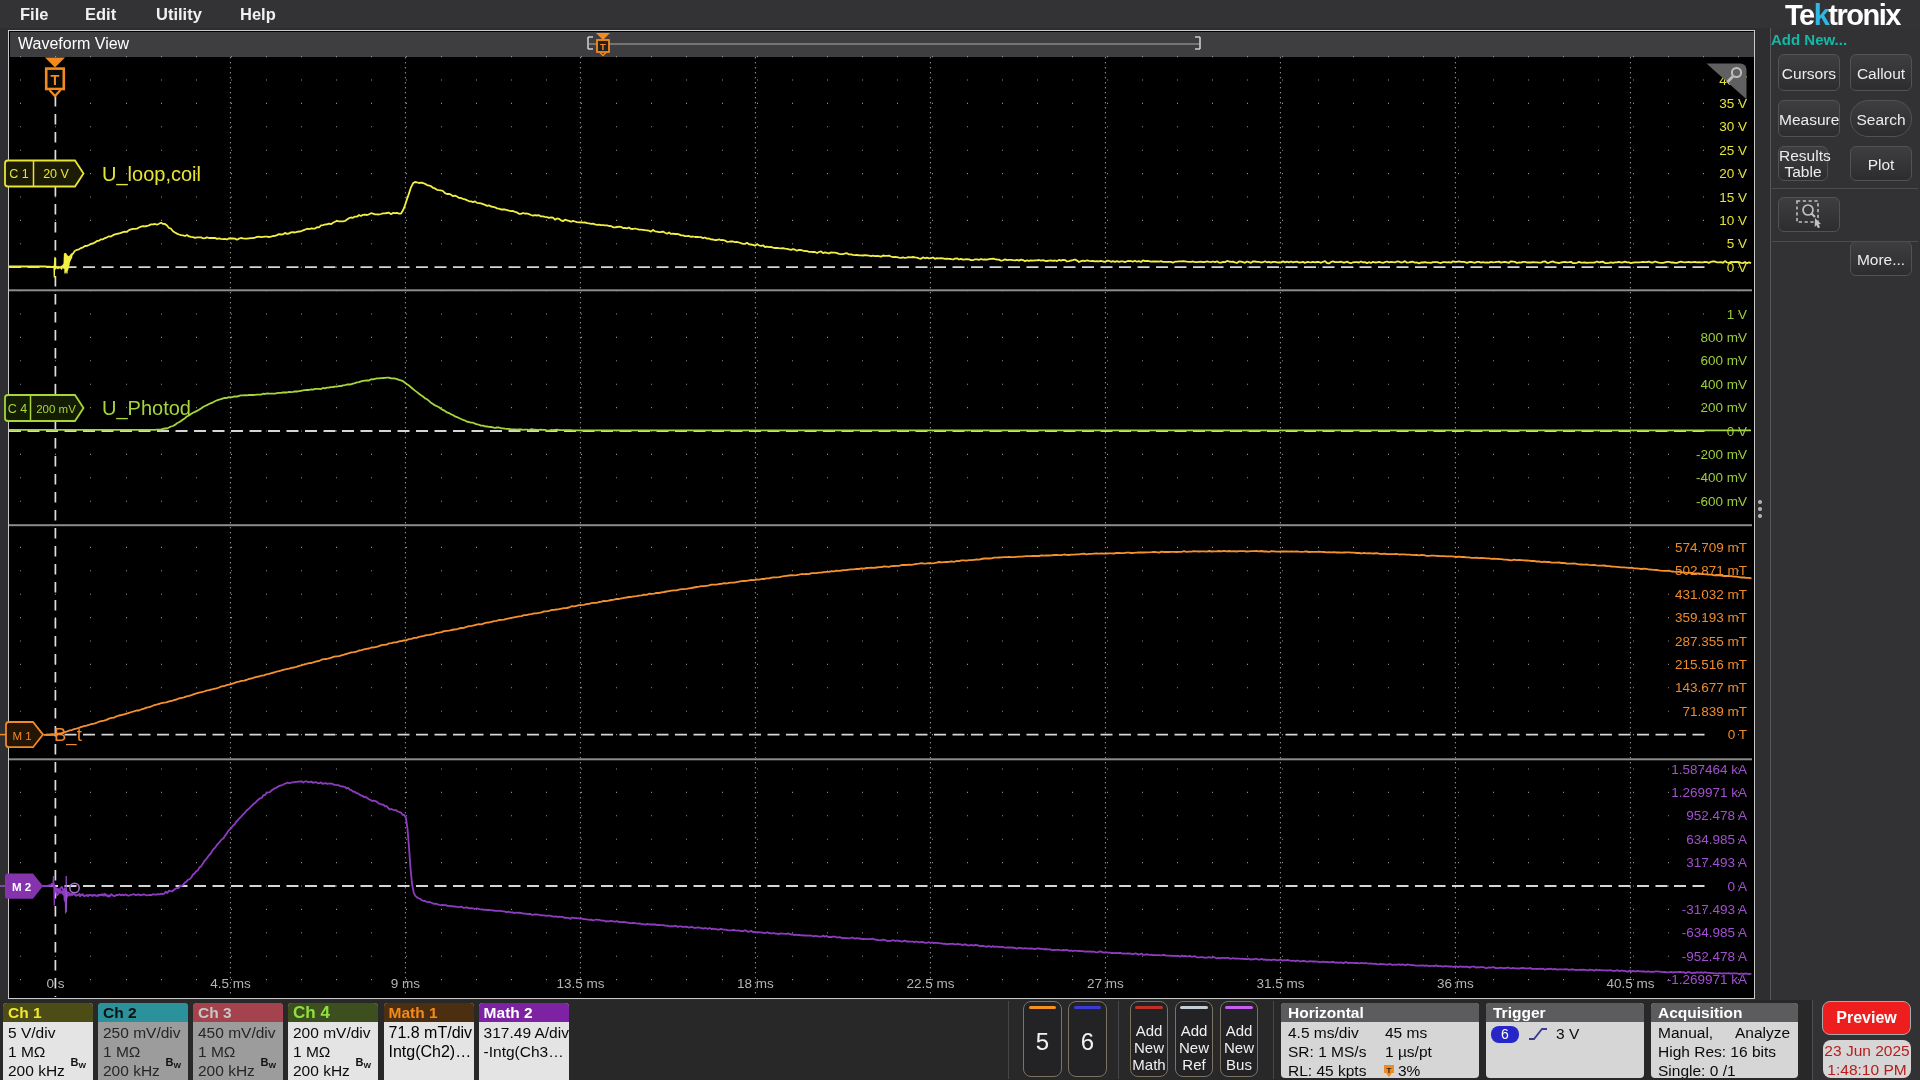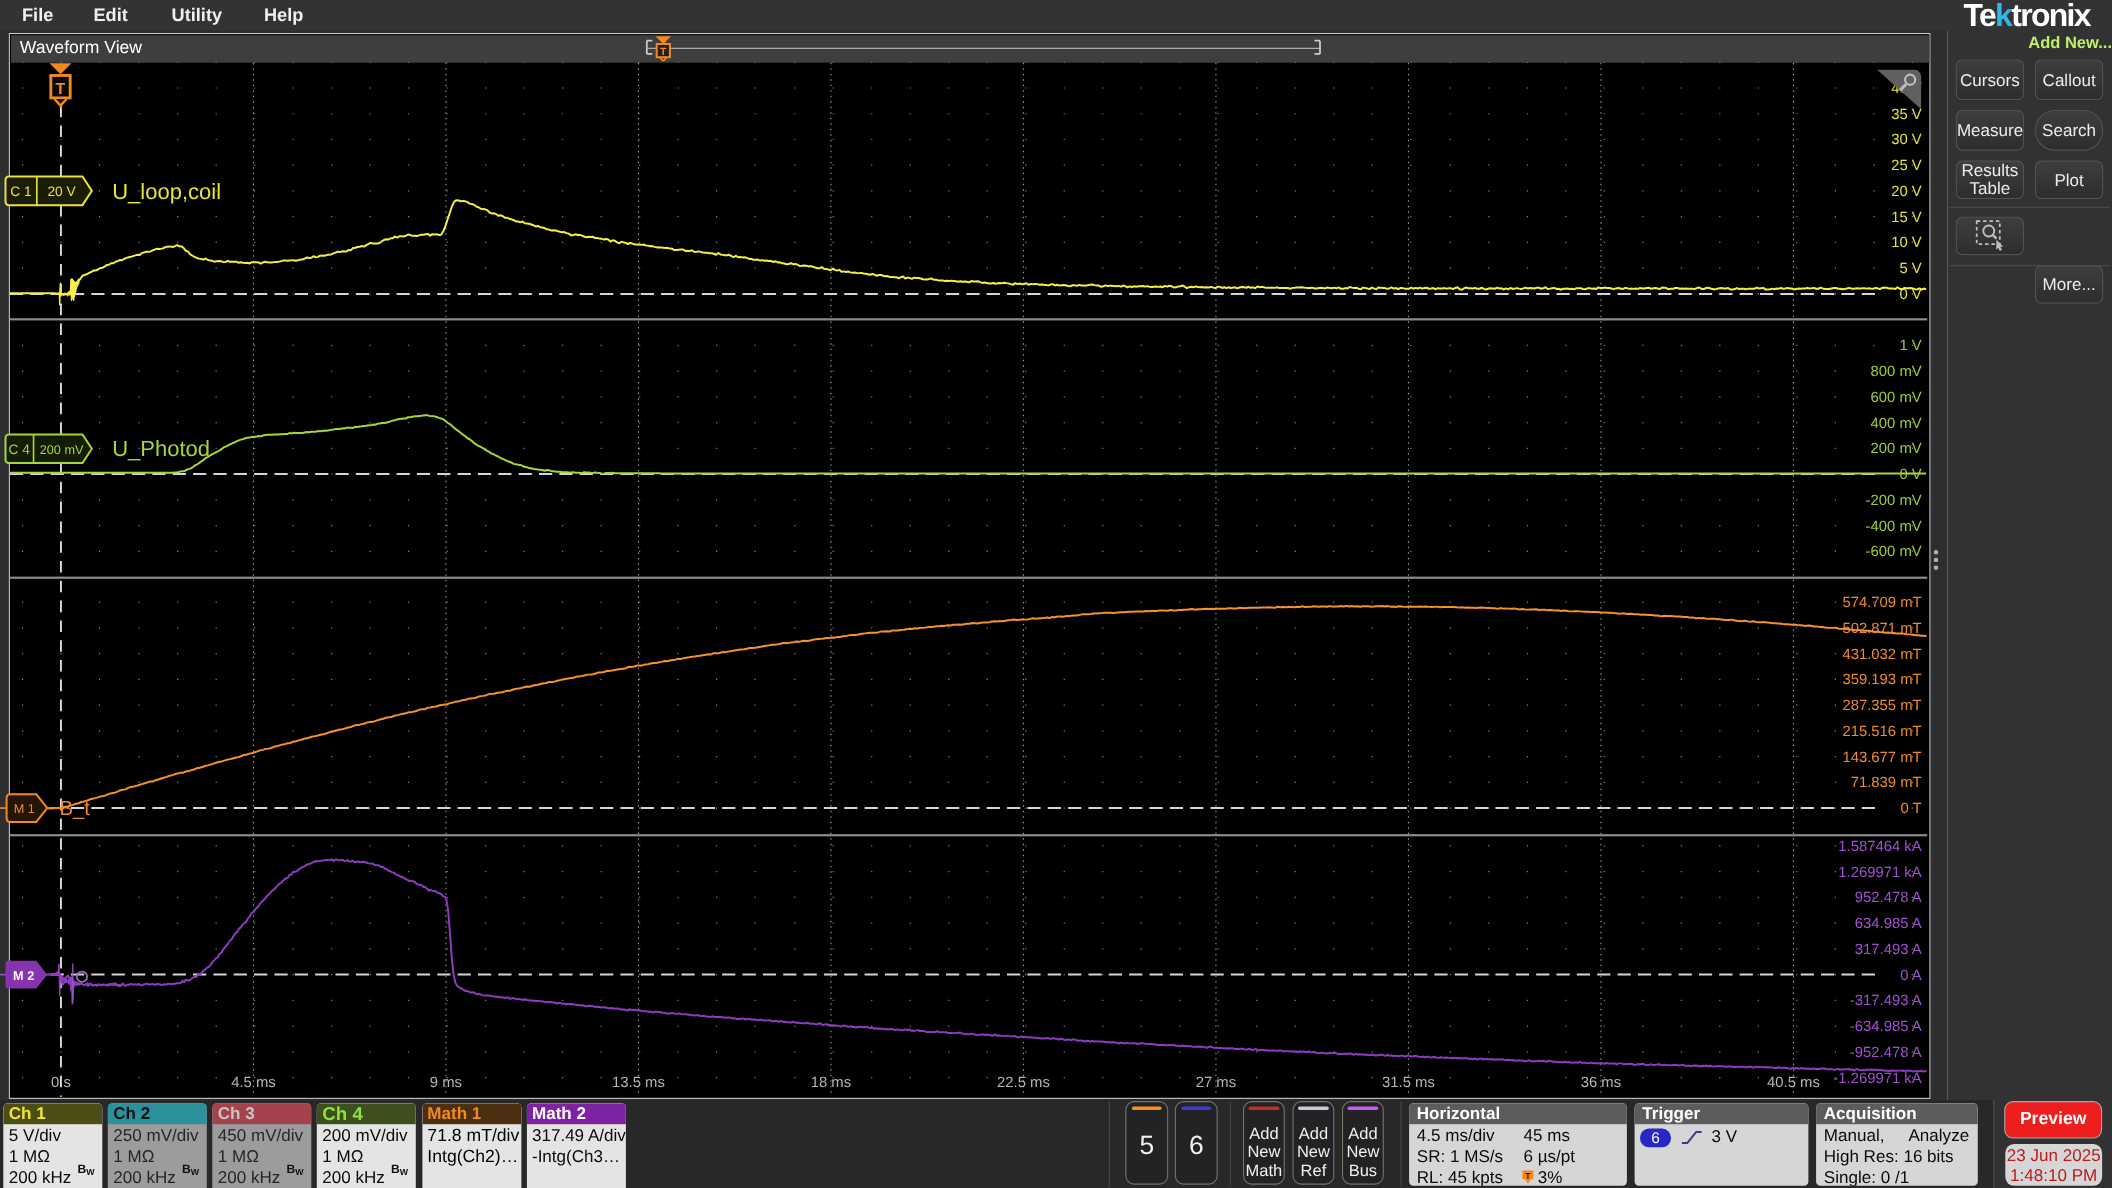--- a/index.html
+++ b/index.html
@@ -173,26 +173,26 @@
 
 </svg>
 
 <div style="position:absolute;left:1758px;top:500px;width:5px;height:20px">
 <div style="width:3.5px;height:3.5px;border-radius:50%;background:#b0b0b0;margin-bottom:3.5px"></div>
 <div style="width:3.5px;height:3.5px;border-radius:50%;background:#b0b0b0;margin-bottom:3.5px"></div>
 <div style="width:3.5px;height:3.5px;border-radius:50%;background:#b0b0b0"></div>
 </div>
 
 <div style="position:absolute;left:1770px;top:28px;width:150px;height:1052px;background:#323234;border-left:1px solid #58585c"></div>
-<div style="position:absolute;left:1771px;top:31px;width:149px;height:18px;text-align:right;font-size:15px;font-weight:bold;color:#bef264">Add New...</div>
+<div style="position:absolute;left:1771px;top:31px;width:149px;height:18px;text-align:left;font-size:15px;font-weight:bold;color:#14b8a6">Add New...</div>
 <div class="pbtn" style="left:1778px;top:54px;width:62px;height:37px;line-height:37px;">Cursors</div>
 <div class="pbtn" style="left:1850px;top:54px;width:62px;height:37px;line-height:37px;">Callout</div>
 <div class="pbtn" style="left:1778px;top:100px;width:62px;height:37px;line-height:37px;">Measure</div>
 <div class="pbtn" style="left:1850px;top:100px;width:62px;height:37px;line-height:37px;border-radius:18px;">Search</div>
-<div class="pbtn" style="left:1778px;top:146px;width:62px;height:35px;line-height:16px;padding-top:1px">Results<br>Table</div>
+<div class="pbtn" style="left:1778px;top:146px;width:50px;height:35px;line-height:16px;padding-top:1px">Results<br>Table</div>
 <div class="pbtn" style="left:1850px;top:146px;width:62px;height:35px;line-height:35px;">Plot</div>
 <div style="position:absolute;left:1772px;top:188px;width:146px;height:1px;background:#4c4c50"></div>
 <div class="pbtn" style="left:1778px;top:197px;width:62px;height:35px">
 <svg width="34" height="30" viewBox="0 0 34 30" style="vertical-align:middle">
 <rect x="5" y="3" width="21" height="21" fill="none" stroke="#c0c0c0" stroke-width="1.6" stroke-dasharray="3.2 2.6"></rect>
 <circle cx="16" cy="12" r="5" fill="none" stroke="#c0c0c0" stroke-width="1.7"></circle>
 <line x1="19.5" y1="15.5" x2="23" y2="19" stroke="#c0c0c0" stroke-width="2.2"></line>
 <path d="M23 20 l6 6 l-2.5 0.3 l1.5 3 l-2 1 l-1.5 -3 l-1.8 1.8 z" fill="#c0c0c0"></path>
 </svg></div>
 <div class="pbtn" style="left:1850px;top:197px;width:62px;height:35px;line-height:35px;margin-top:44px;">More...</div>
@@ -270,21 +270,21 @@
 <div style="text-align:center;color:#f0f0f0;font-size:15px;line-height:17px;margin-top:13px">Add<br>New<br>Ref</div>
 </div>
 <div style="position:absolute;left:1220px;top:1001px;width:38px;height:76px;background:#232325;border:1px solid #7a7264;border-radius:8px;box-sizing:border-box">
 <div style="margin:4px 4px 0 4px;height:3px;background:#c75df2;border-radius:2px"></div>
 <div style="text-align:center;color:#f0f0f0;font-size:15px;line-height:17px;margin-top:13px">Add<br>New<br>Bus</div>
 </div>
 <div style="position:absolute;left:1281px;top:1003px;width:198px;height:75px;border-radius:4px;overflow:hidden;background:#d6d6d6">
 <div style="height:19px;line-height:19.5px;background:#5c5c5e;color:#fff;font-weight:bold;font-size:15.5px;padding-left:7px">Horizontal</div>
 <div style="position:relative;font-size:15.5px;color:#0a0a0a;padding:1px 0 0 7px">
 <div style="height:19px;line-height:19px">4.5 ms/div<span style="position:absolute;left:104px">45 ms</span></div>
-<div style="height:19px;line-height:19px">SR: 1 MS/s<span style="position:absolute;left:104px">6 µs/pt</span></div>
+<div style="height:19px;line-height:19px">SR: 1 MS/s<span style="position:absolute;left:104px">1 µs/pt</span></div>
 <div style="height:19px;line-height:19px">RL: 45 kpts<span style="position:absolute;left:102px"><svg width="12" height="14" viewBox="0 0 12 14" style="vertical-align:-2px">
             <rect x="1" y="1" width="10" height="8" fill="#f28a1e"></rect>
             <path d="M3 9 L6 13 L9 9 z" fill="#f28a1e"></path>
             <text x="6" y="8.5" text-anchor="middle" font-size="8" font-weight="bold" fill="#222">T</text>
           </svg></span><span style="position:absolute;left:117px">3%</span></div>
 </div>
 </div>
 <div style="position:absolute;left:1486px;top:1003px;width:158px;height:75px;border-radius:4px;overflow:hidden;background:#d6d6d6">
 <div style="height:19px;line-height:19.5px;background:#5c5c5e;color:#fff;font-weight:bold;font-size:15.5px;padding-left:7px">Trigger</div>
 <div style="position:relative;font-size:15.5px;color:#0a0a0a">

